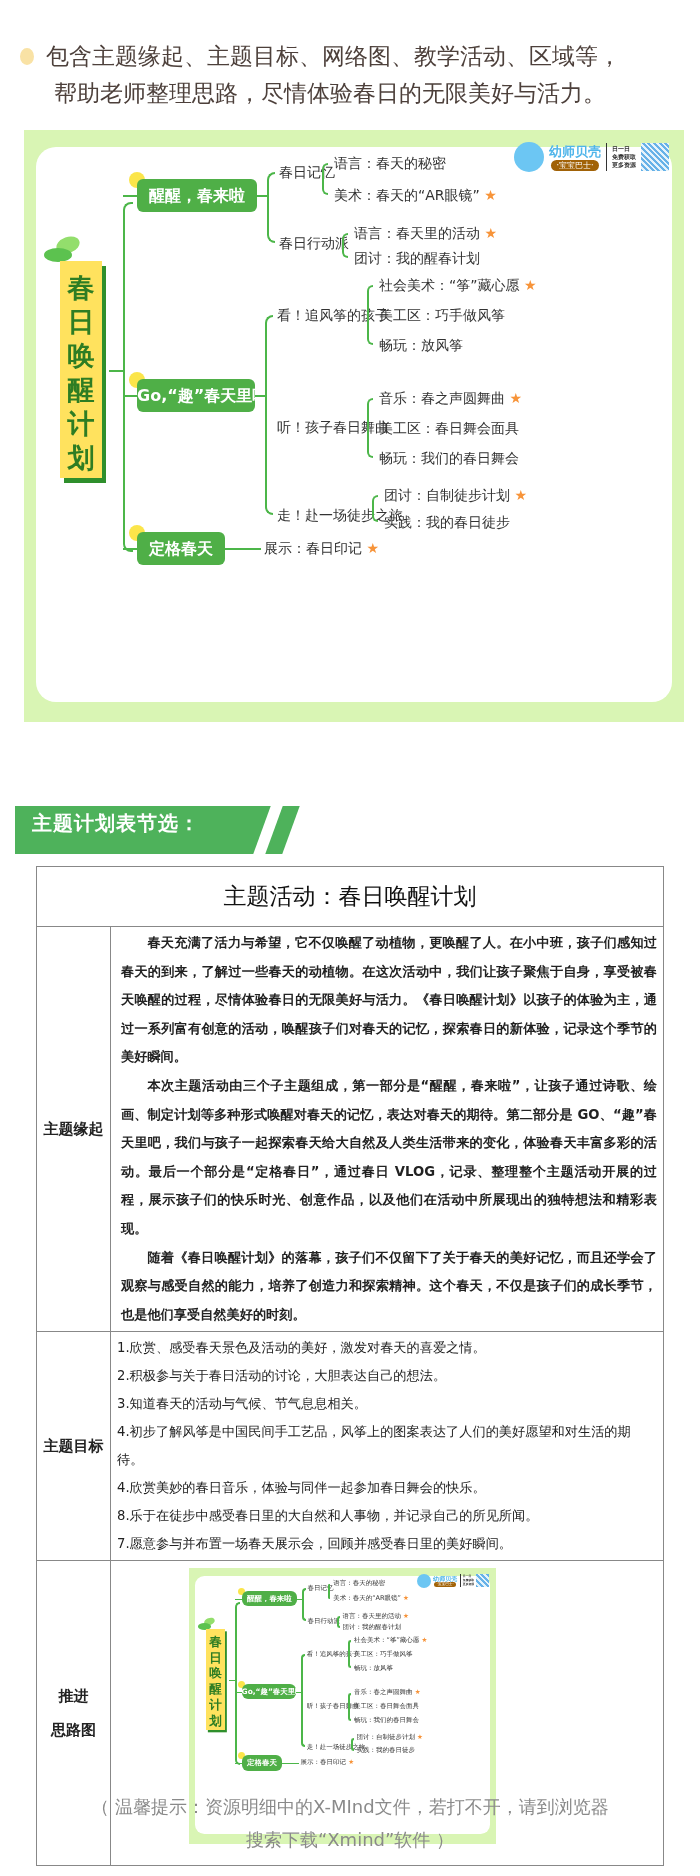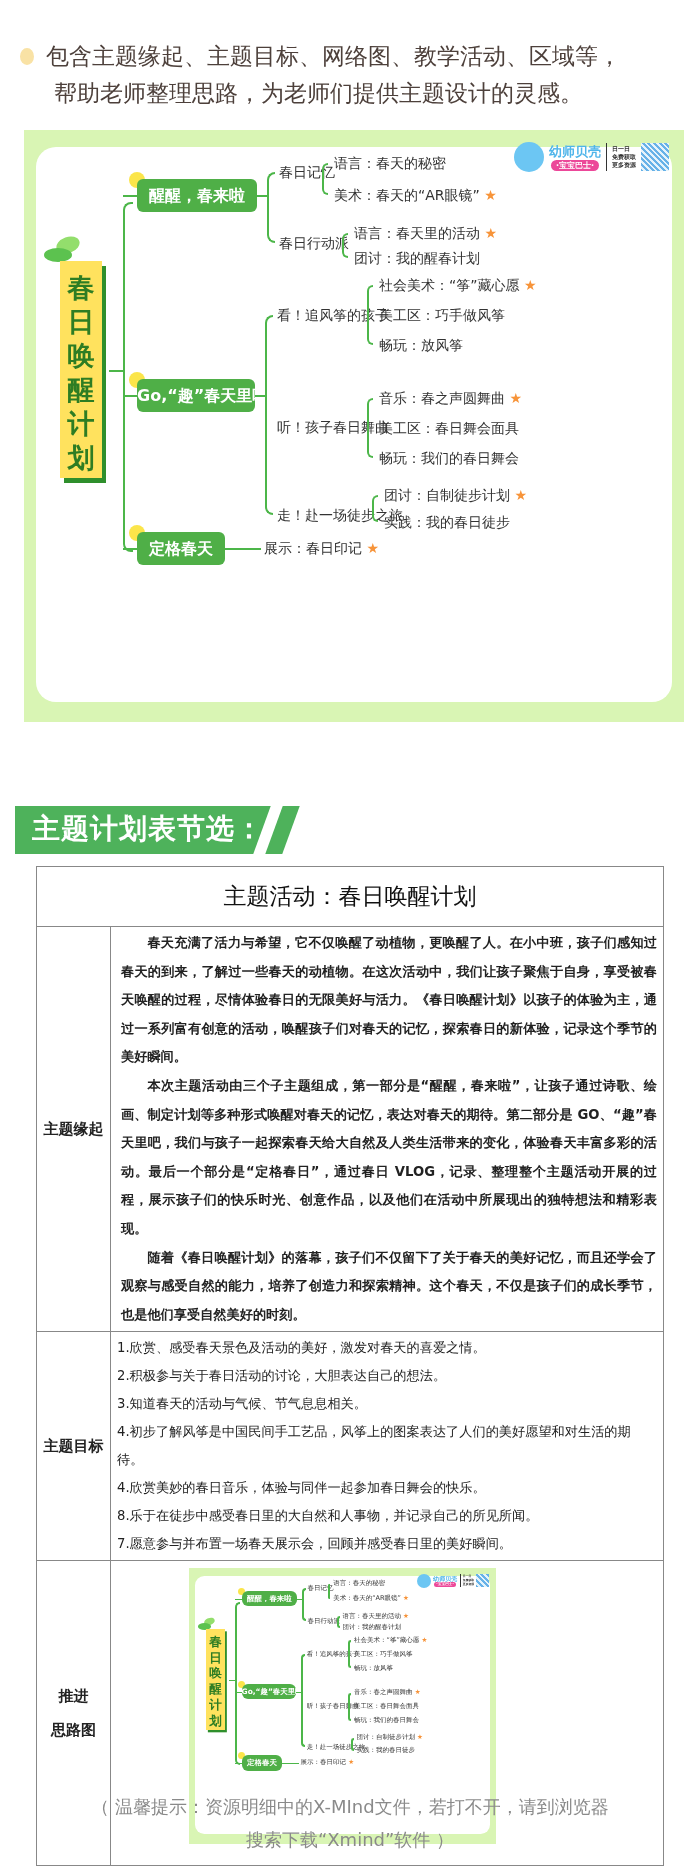--- a/index.html
+++ b/index.html
@@ -17,47 +17,47 @@
   .mm-brace { position: absolute; border: 2px solid #4cb649; border-right: none; border-radius: 8px 0 0 8px; }
   .mm-root { position: absolute; background: #ffe25e; box-shadow: 5px 6px 0 #2f8f2c; text-align: center; color: #2e7d23; font-weight: bold; }
   .mm-leaf1 { position: absolute; border-radius: 50% 50% 50% 0; background: #93de6c; transform: rotate(-20deg); }
   .mm-leaf2 { position: absolute; border-radius: 50%; background: #5cc24f; }
   .mm-branch { position: absolute; background: #4faf47; color: #fff; font-weight: bold; border-radius: 6px; text-align: center; white-space: nowrap; }
   .mm-bdot { position: absolute; border-radius: 50%; background: #fbe54a; }
   .mm-sub { position: absolute; white-space: nowrap; color: #333; }
   .mm-leaf { position: absolute; white-space: nowrap; color: #333; }
   .star { color: #f7943a; }
   .mm-logo { position: absolute; display: flex; align-items: center; }
-  .logo-badge { background: #ec4899; color: #fff; font-weight: bold; border-radius: 6px; text-align: left; }
+  .logo-badge { background: #a16207; color: #fff; font-weight: normal; border-radius: 6px; text-align: left; }
   .logo-qr { background: repeating-linear-gradient(45deg, #67b2e8 0 2px, #e5f3fb 2px 4px); }
 
   
   .sec-head { position: absolute; left: 15px; top: 806px; width: 277px; height: 48px; background: #4eb25b; clip-path: polygon(0 0, 100% 0, 94% 100%, 0 100%); }
-  .sec-title { position: absolute; left: 32px; top: 810px; font-size: 28px; font-weight: bold; color: #fff; letter-spacing: 1px; }
+  .sec-title { position: absolute; left: 32px; top: 810px; font-size: 20px; font-weight: bold; color: #fff; letter-spacing: 1px; }
   .sec-slash { position: absolute; left: 277px; top: 806px; width: 14px; height: 48px; background: #4eb25b; transform: skewX(-20deg); }
   .sec-gap { position: absolute; left: 262px; top: 806px; width: 12px; height: 48px; background: #fff; transform: skewX(-20deg); }
 
   
   table.plan { position: absolute; left: 36px; top: 866px; width: 628px; border-collapse: collapse; font-size: 13.2px; color: #222; }
   table.plan td { border: 1.5px solid #888; vertical-align: middle; }
   .t-title { height: 60px; text-align: center; font-size: 23px; color: #111; }
   .t-label { width: 74px; text-align: center; font-weight: bold; font-size: 15px; color: #222; line-height: 34px; }
   .t-body { padding: 2px 6px 2px 10px; line-height: 28.6px; text-align: justify; }
   .t-body p.ind { text-indent: 2em; font-weight: bold; }
   .t-goals { padding: 2px 6px 2px 6px; line-height: 28px; }
   .t-img { height: 305px; position: relative; }
 
   .foot { position: absolute; left: 0; width: 700px; text-align: center; font-size: 18px; color: #8a8a8a; line-height: 33px; }
 </style>
 </head>
 <body>
 
 <div class="intro">
   <span class="dot"></span><span>包含主题缘起、主题目标、网络图、教学活动、区域等，</span>
-  <span class="l2">帮助老师整理思路，为老师们提供主题设计的灵感。</span>
+  <span class="l2">帮助老师整理思路，尽情体验春日的无限美好与活力。</span>
 </div>
 
 <div id="mm-large">
     <div style="position: absolute; left: 24px; top: 130px; width: 660px; height: 592px;">
       <div class="mm-outer" style="left: 0px; top: 0px; width: 660px; height: 592px; background: rgb(217, 245, 180);"></div>
       <div class="mm-inner" style="left: 12px; top: 17px; width: 636px; height: 555px; border-radius: 20px;"></div>
       <div class="mm-logo" style="left: 490px; top: 8px; height: 38px; gap: 5px;">
         <div style="width: 30px; height: 30px; border-radius: 50%; background: rgb(108, 198, 243);"></div>
         <div style="display: flex; flex-direction: column; align-items: center;">
           <div style="font-size: 13px; font-weight: bold; color: rgb(79, 181, 234); line-height: 16px;">幼师贝壳</div>

